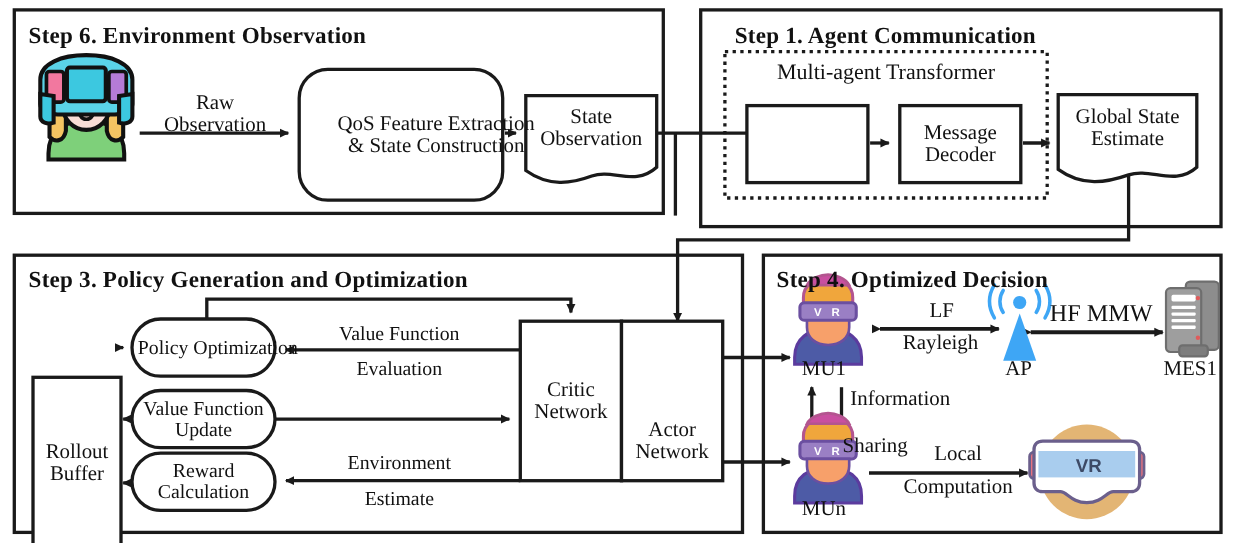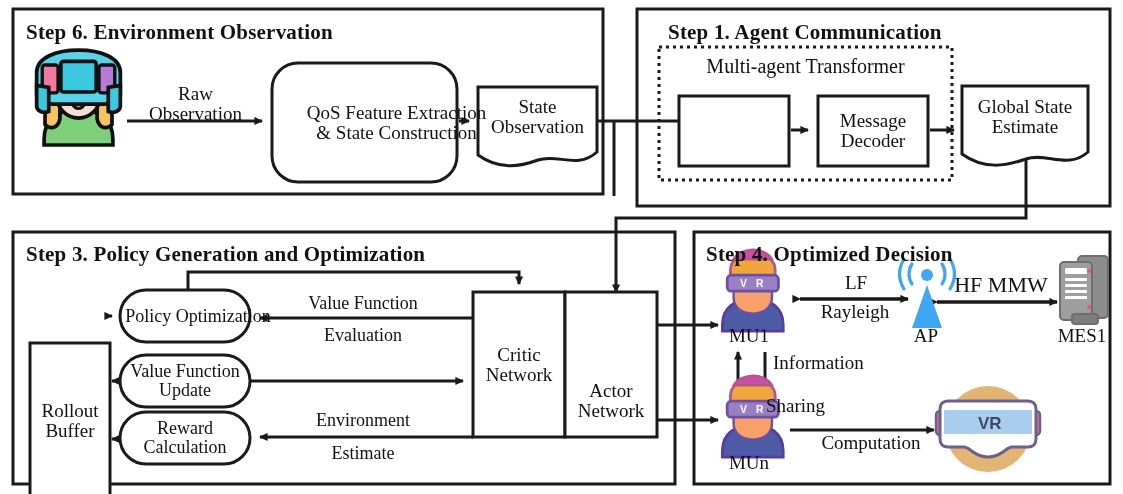--- a/index.html
+++ b/index.html
@@ -241,15 +241,16 @@
   <div class="iconlabel" style="left:1046px;top:325px;width:72px;">MES1</div>
 
   <div class="abs" style="left:806px;top:272px;width:100px;text-align:center;font-size:19px;">LF</div>
   <div class="abs" style="left:796px;top:301px;width:118px;text-align:center;font-size:19px;">Rayleigh</div>
 
   <div class="abs" style="left:942px;top:272px;width:118px;text-align:center;font-size:22px;">HF MMW</div>
 
   <div class="abs" style="left:773px;top:352px;width:125px;text-align:left;font-size:19px;">Information</div>
   <div class="abs" style="left:766px;top:375px;width:125px;text-align:left;font-size:19px;margin-top:20px;">Sharing</div>
 
+  <div class="abs" style="left:806px;top:402px;width:130px;text-align:center;font-size:19px;">Local</div>
   <div class="abs" style="left:796px;top:432px;width:150px;text-align:center;font-size:19px;">Computation</div>
 
 </div>
 
 </body></html>

